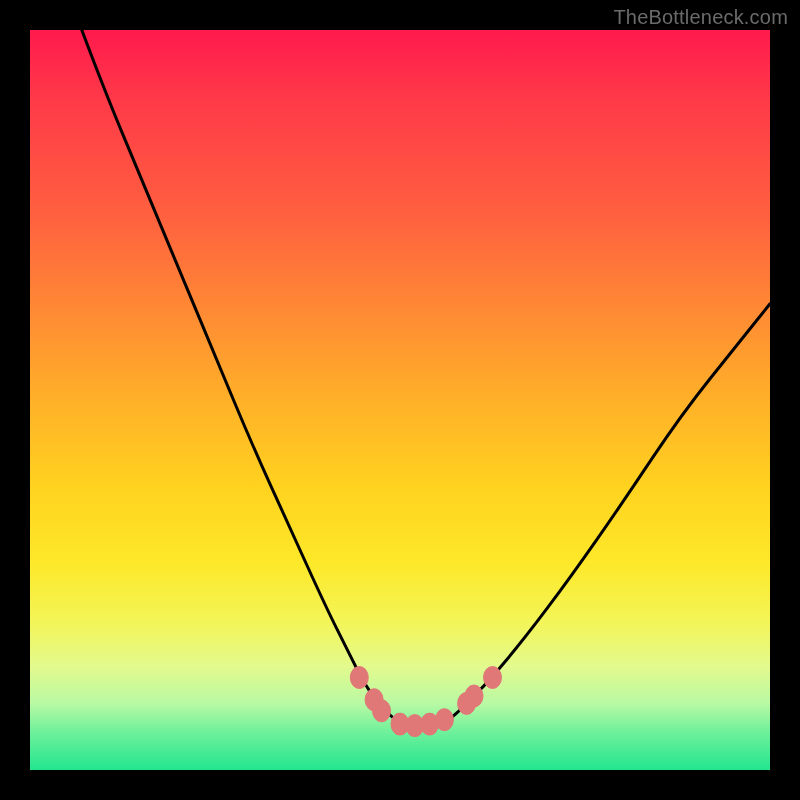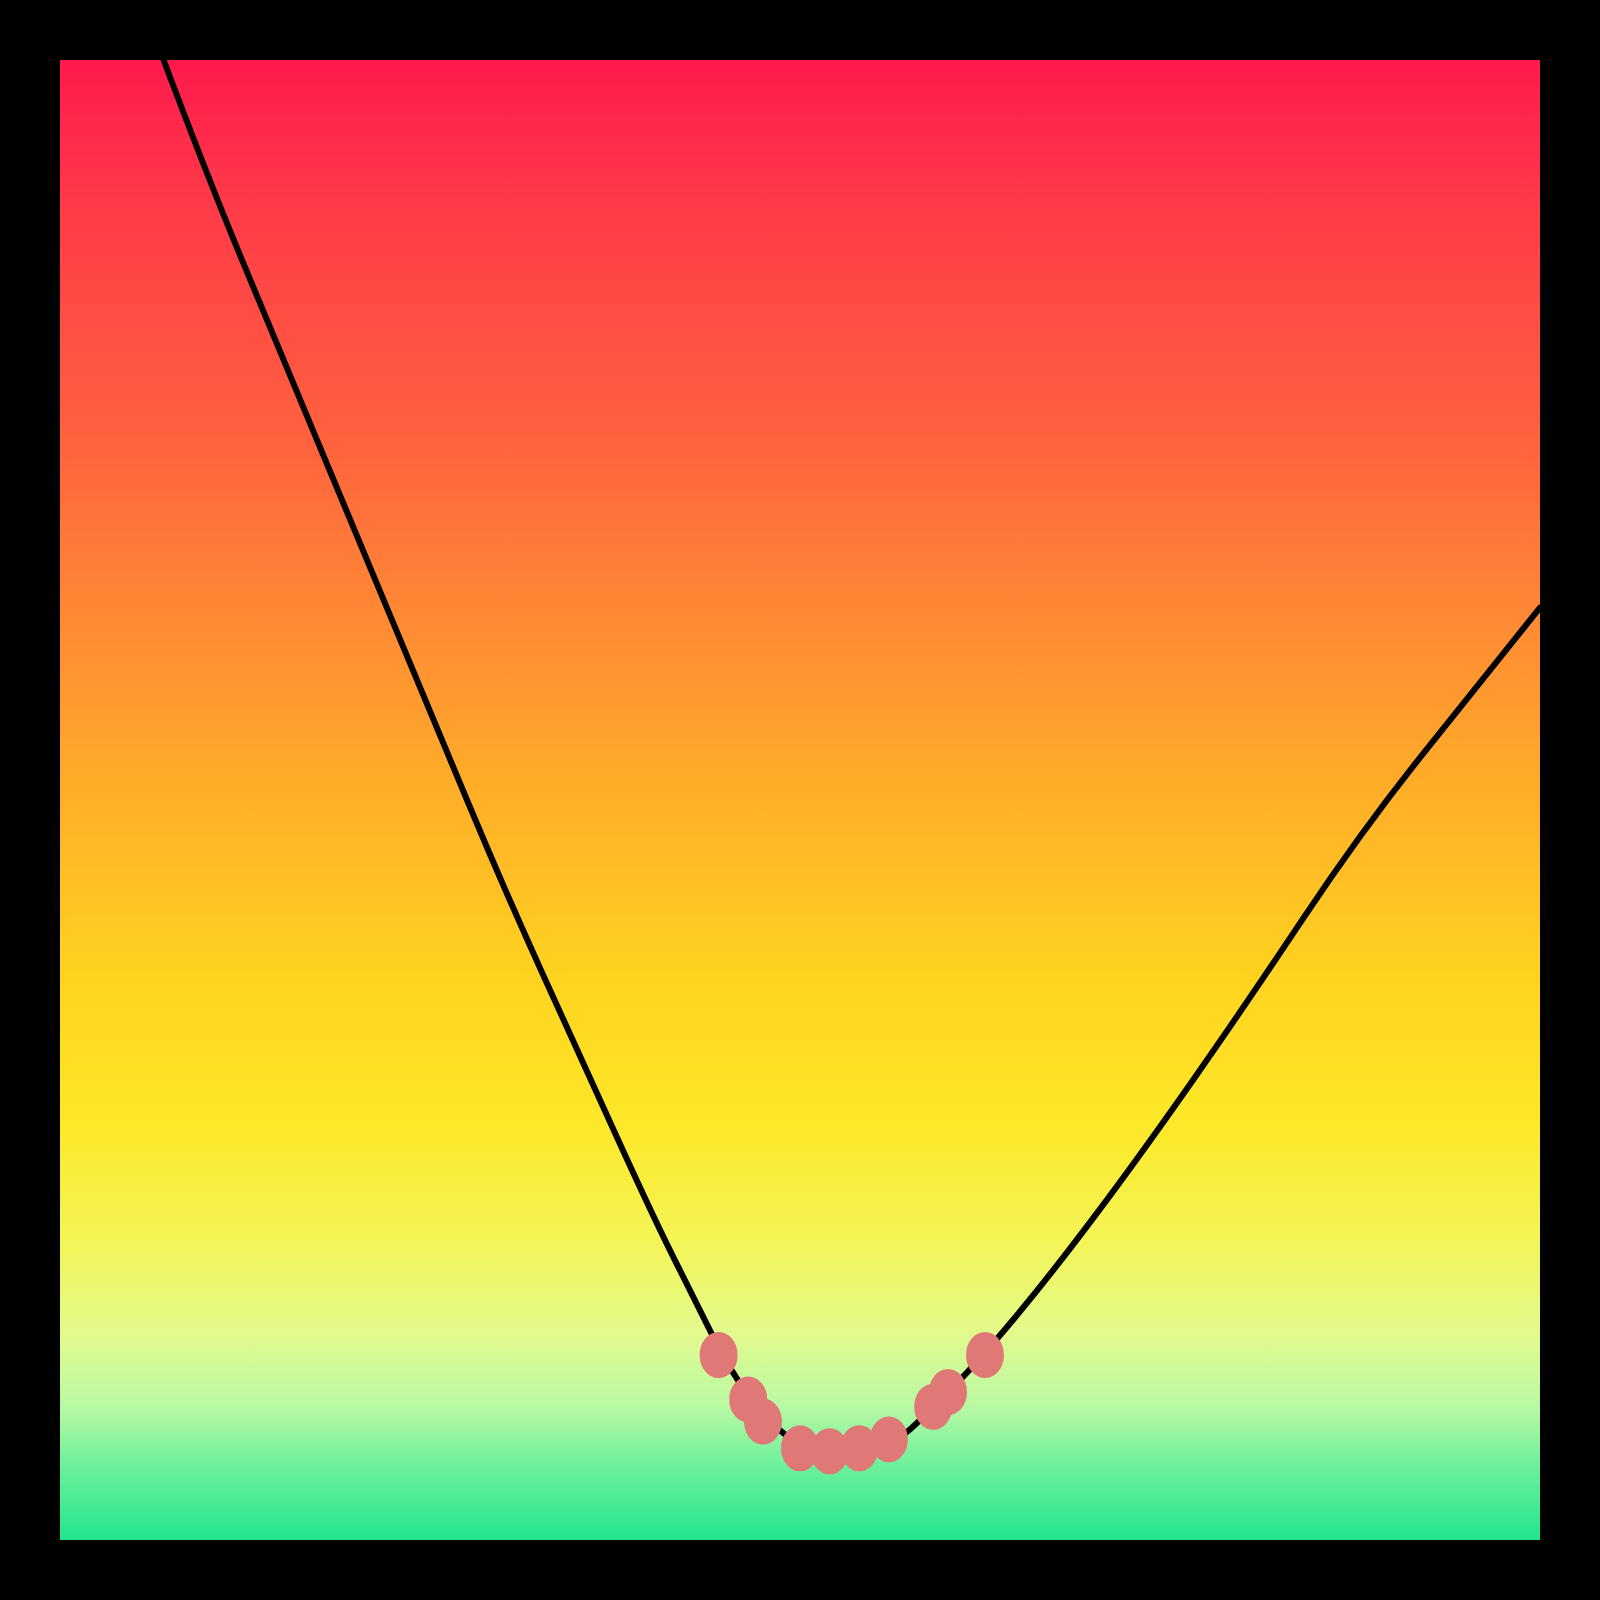--- a/index.html
+++ b/index.html
@@ -57,20 +57,21 @@
     top: 0;
     width: 740px;
     height: 740px;
     overflow: visible;
   }
 </style>
 </head>
 <body>
 
 <div class="frame">
+  <div class="watermark">TheBottleneck.com</div>
 
   <div class="plot">
     <svg class="curve-layer" viewBox="0 0 740 740" preserveAspectRatio="none">
 
       <path id="curve-path" fill="none" stroke="#000000" stroke-width="3" stroke-linecap="round" stroke-linejoin="round" d="M 51.8 0.0 Q 74.0 59.2 92.5 103.6 Q 111.0 148.0 129.5 192.4 Q 148.0 236.8 166.5 281.2 Q 185.0 325.6 203.5 370.0 Q 222.0 414.4 240.5 455.1 Q 259.0 495.8 277.5 536.5 Q 296.0 577.2 307.1 599.4 Q 318.2 621.6 325.6 636.4 Q 333.0 651.2 340.4 662.3 Q 347.8 673.4 355.2 680.8 Q 362.6 688.2 370.0 691.9 Q 377.4 695.6 384.8 695.6 Q 392.2 695.6 399.6 695.6 Q 407.0 695.6 414.4 691.9 Q 421.8 688.2 429.2 680.8 Q 436.6 673.4 447.7 662.3 Q 458.8 651.2 477.3 629.0 Q 495.8 606.8 518.0 577.2 Q 540.2 547.6 566.1 510.6 Q 592.0 473.6 621.6 429.2 Q 651.2 384.8 680.8 347.8 Q 710.4 310.8 725.2 292.3 T 740.0 273.8"></path>
 
       <g id="markers">
           <ellipse cx="329.3" cy="647.5" rx="9" ry="11" fill="#e07878" stroke="#e07878" stroke-width="1"></ellipse>
           <ellipse cx="344.1" cy="669.7" rx="9" ry="11" fill="#e07878" stroke="#e07878" stroke-width="1"></ellipse>
           <ellipse cx="351.5" cy="680.8" rx="9" ry="11" fill="#e07878" stroke="#e07878" stroke-width="1"></ellipse>

